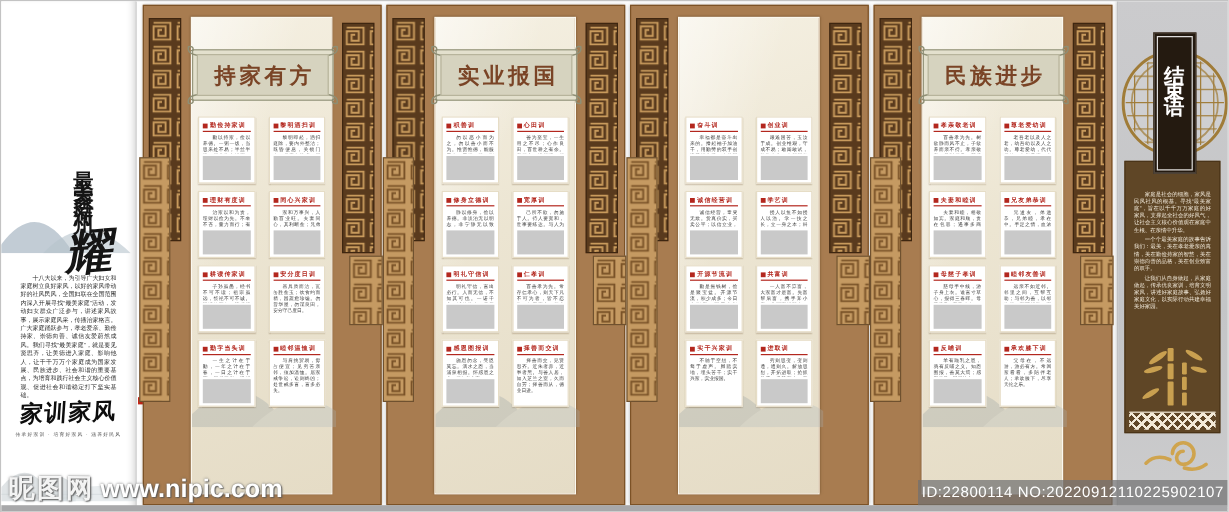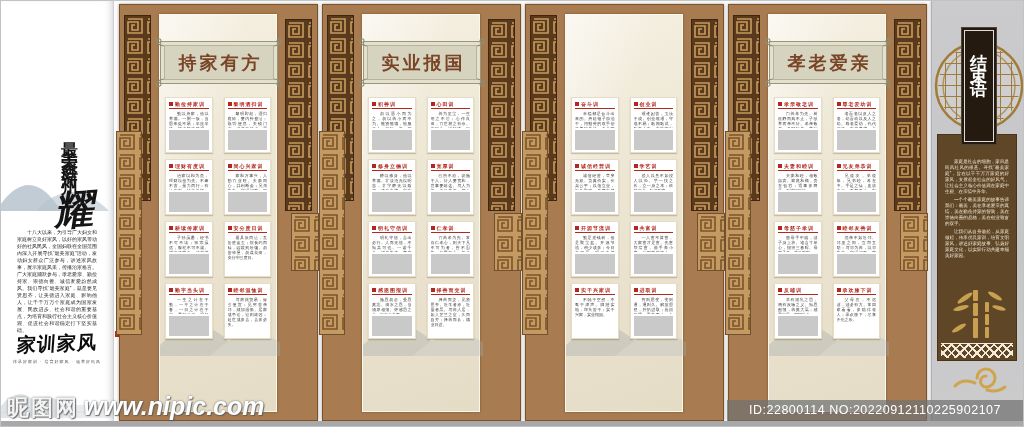--- a/index.html
+++ b/index.html
@@ -115,24 +115,24 @@
                     repeating-linear-gradient(-45deg, transparent 0 4px, #f3ead8 4px 6px);
                   border-top:1px solid #f3ead8; }
   .cloud { position:absolute; left:50%; top:363px; transform:translateX(-50%); z-index:3; }
 
   
   .wm-left { position:absolute; left:6px; top:391px; z-index:9;
              color:#ffffff; font-weight:bold; white-space:nowrap;
              text-shadow:0 0 2px rgba(90,90,90,.9), 1px 1px 1px rgba(90,90,90,.8); }
   .wm-site { font-size:22px; letter-spacing:2px; color:rgba(255,255,255,.92);
              font-family:Liberation Sans, sans-serif;text-align:center; }
-  .wm-url { font-size:25px; font-family:"Liberation Sans", sans-serif;font-style:italic; }
+  .wm-url { font-size:21px; font-family:"Liberation Sans", sans-serif; }
   .wm-right { position:absolute; right:0; top:399px; z-index:9; height:21px;
               background:rgba(112,112,114,.72); color:#ffffff; font-size:12.5px;
-              line-height:21px; padding:0 22px; letter-spacing:.5px; }
+              line-height:21px; padding:0 3px; letter-spacing:.5px; }
 </style>
 </head>
 <body>
 
 <svg width="0" height="0" style="position:absolute" aria-hidden="true">
   <defs>
     <pattern id="fretGold" width="20" height="20" patternUnits="userSpaceOnUse">
       <path d="M3,3 h14 v14 h-14 v-11 h10 v8 h-6 v-5 h3" fill="none" stroke="#c89a5c" stroke-width="1.6"></path>
     </pattern>
     <pattern id="fretDark" width="20" height="20" patternUnits="userSpaceOnUse">
@@ -519,21 +519,21 @@
             </svg>
         <svg class="curl tr" viewBox="0 0 10 10">
               <path d="M9,9 Q1,8 2,2 Q6,1 6,4 Q6,6 4,5" fill="none" stroke="#8e8e74" stroke-width="1.2"></path>
             </svg>
         <svg class="curl bl" viewBox="0 0 10 10">
               <path d="M9,9 Q1,8 2,2 Q6,1 6,4 Q6,6 4,5" fill="none" stroke="#8e8e74" stroke-width="1.2"></path>
             </svg>
         <svg class="curl br" viewBox="0 0 10 10">
               <path d="M9,9 Q1,8 2,2 Q6,1 6,4 Q6,6 4,5" fill="none" stroke="#8e8e74" stroke-width="1.2"></path>
             </svg>
-        <div class="plaque-title">孝老爱亲</div>
+        <div class="plaque-title">民族进步</div>
       </div>
       <div class="card-grid">
             <div class="card">
     <div class="card-title-row">
       <span class="card-bullet"></span>
       <span class="card-title">孝亲敬老训</span>
     </div>
     <div class="card-body">百善孝为先。树欲静而风不止，子欲养而亲不待。孝亲敬老，及时行孝，莫待空悲切。</div>
     <div class="card-img"></div>
   </div>

